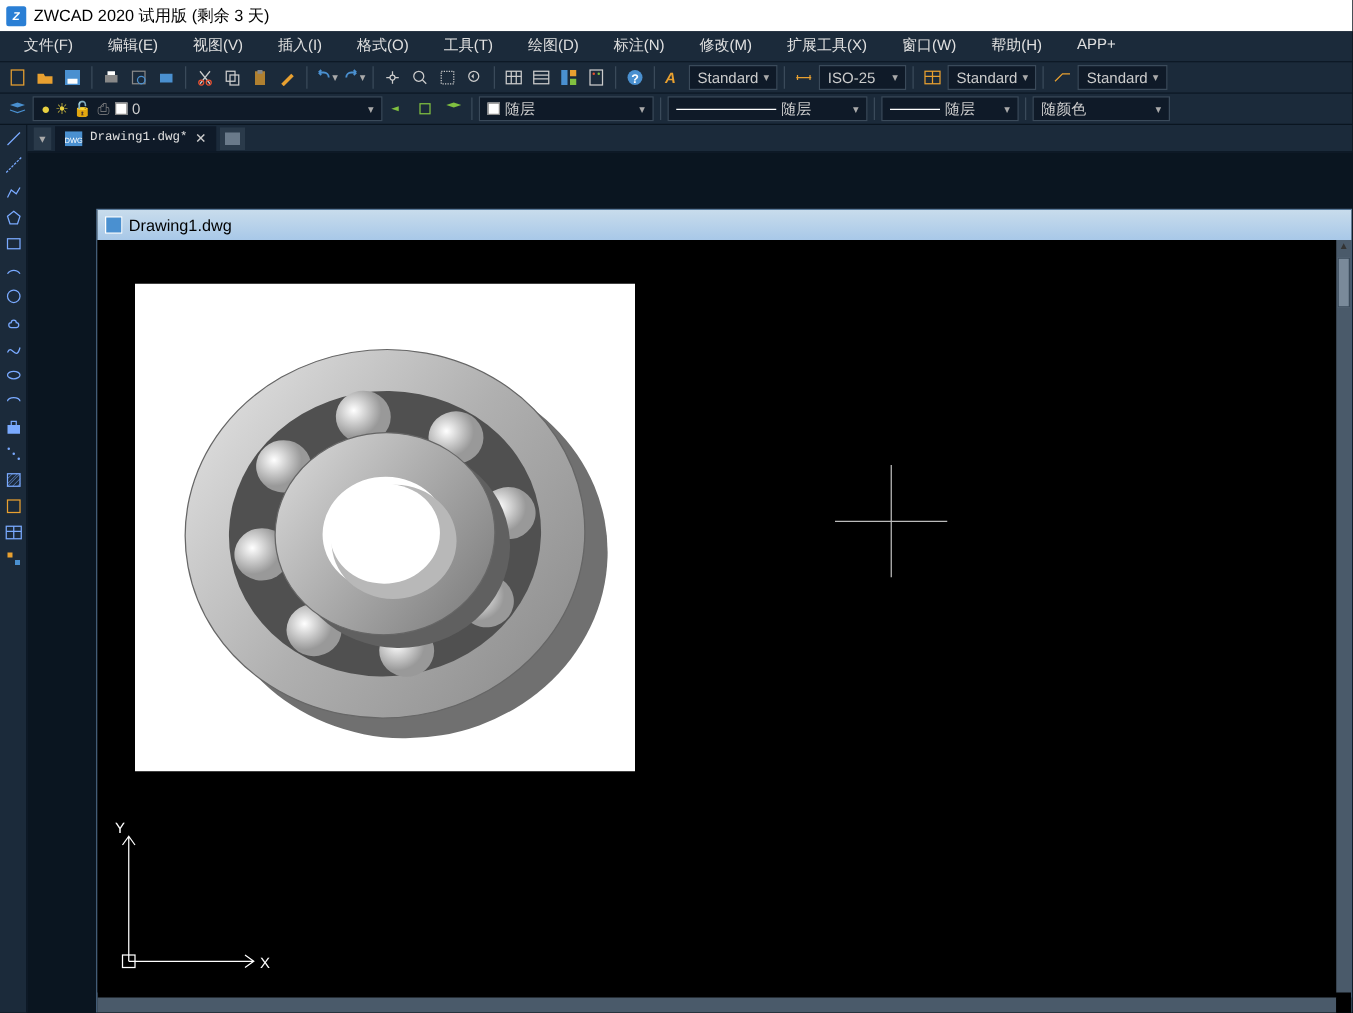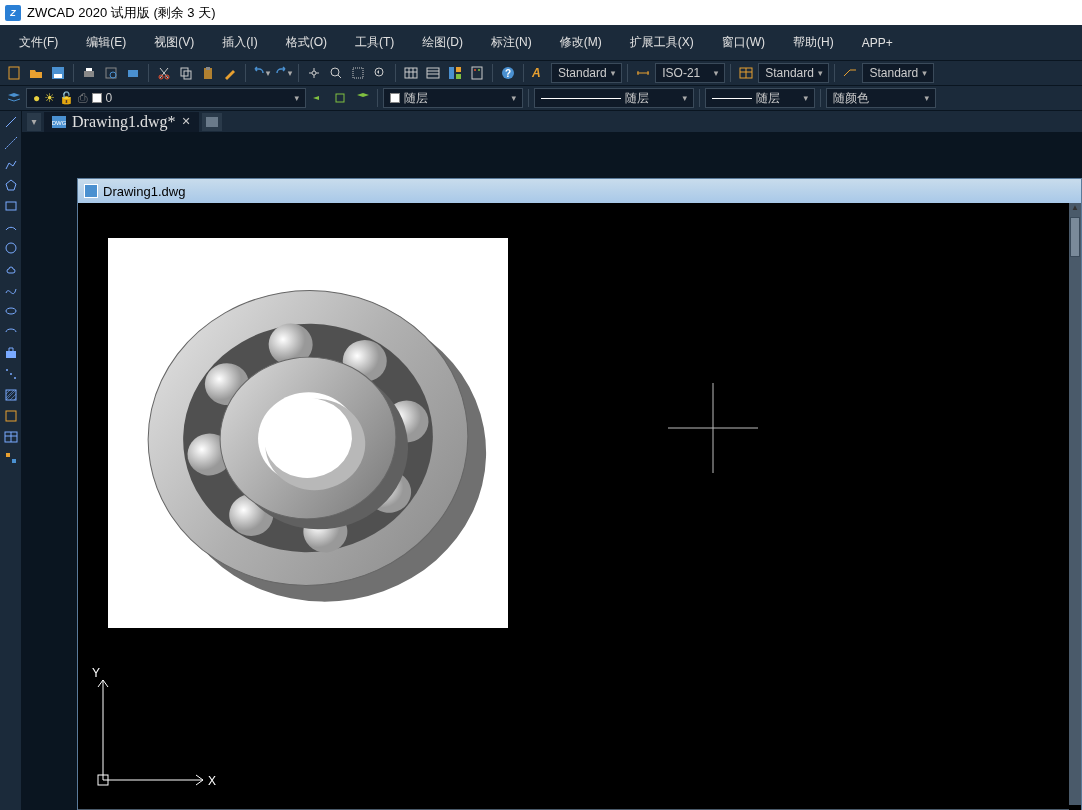--- a/index.html
+++ b/index.html
@@ -1,20 +1,20 @@
 <!DOCTYPE html>
 <html><head>
 <meta charset="utf-8">
 <style>
 * { margin: 0; padding: 0; box-sizing: border-box; }
 body { font-family: "Microsoft YaHei", Arial, sans-serif; font-size: 12px; background: #1b2a3a; color: #e0e0e0; width: 1082px; height: 810px; overflow: hidden; }
 .titlebar { height: 25px; background: #ffffff; color: #000; display: flex; align-items: center; padding: 0 5px; gap: 6px; }
 .app-icon { width: 16px; height: 16px; background: #2a7fd5; border-radius: 2px; display: inline-flex; align-items: center; justify-content: center; color: #fff; font-size: 9px; font-style: italic; font-weight: bold; }
 .titlebar-text { font-size: 13px; }
-.menubar { height: 36px; background: #1b2a3a; display: flex; align-items: center; padding: 0 5px; border-bottom: 1px solid #0a1520; }
+.menubar { height: 25px; background: #1b2a3a; display: flex; padding: 0 5px; border-bottom: 1px solid #0a1520; }
 .menu-item { padding: 3px 14px; cursor: default; }
 .toolbar-row { height: 25px; background: #1b2a3a; display: flex; align-items: center; padding: 2px 4px; gap: 2px; border-bottom: 1px solid #0a1520; }
 .tb-group { display: flex; align-items: center; gap: 2px; }
 .tb-btn { width: 20px; height: 20px; display: inline-flex; align-items: center; justify-content: center; cursor: default; }
 .tb-sep { width: 1px; height: 18px; background: #3a4a5a; margin: 0 3px; }
 .tb-combo { display: flex; align-items: center; gap: 4px; background: #0f1a28; border: 1px solid #3a4a5a; height: 20px; padding: 0 6px; min-width: 70px; color: #ccc; }
 .tb-combo.wide { min-width: 140px; }
 .tb-dd { color: #aaa; font-size: 9px; }
 .ico-svg { display: block; }
 .layer-swatch { width: 10px; height: 10px; border: 1px solid #888; }
@@ -210,21 +210,21 @@
     <span>Standard</span>
     <span class="tb-dd" style="margin-left:auto">▾</span>
   </div>
   <span class="tb-sep"></span>
   <div class="tb-btn">
       <svg width="16" height="14">
         <path d="M2 7h12M3 5v4M13 5v4" stroke="#e8a030"></path>
       </svg>
     </div>
   <div class="tb-combo">
-    <span>ISO-21</span>
+    <span>ISO-25</span>
     <span class="tb-dd" style="margin-left:auto">▾</span>
   </div>
   <span class="tb-sep"></span>
   <div class="tb-btn">
       <svg width="14" height="14">
         <rect x="1" y="2" width="12" height="10" fill="none" stroke="#e8a030"></rect>
         <path d="M1 6h12M7 2v10" stroke="#e8a030"></path>
       </svg>
     </div>
   <div class="tb-combo">
@@ -397,21 +397,21 @@
 
   <div class="main">
 
     <div class="tabs-row">
       <div class="collapse-chev">▾</div>
       <div class="file-tab">
         <svg class="file-tab-icon" width="14" height="12">
             <rect width="14" height="12" fill="#4a90d0"></rect>
             <text x="7" y="9" text-anchor="middle" fill="#fff" font-size="6">DWG</text>
           </svg>
-        <span style="font-family:Liberation Serif, serif;font-size:16px">Drawing1.dwg*</span>
+        <span style="font-family:Liberation Mono, monospace;font-size:10px">Drawing1.dwg*</span>
         <span class="close">✕</span>
       </div>
       <div class="new-tab">
         <svg width="14" height="12">
             <rect x="1" y="1" width="12" height="10" fill="#6a7a8a"></rect>
           </svg>
       </div>
     </div>
 
     <div class="canvas-wrap">

